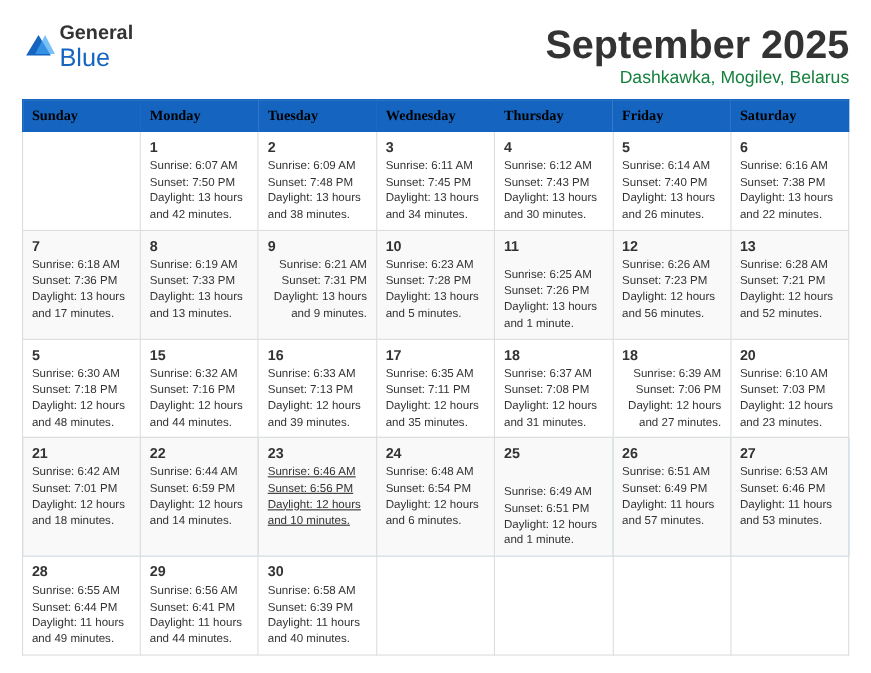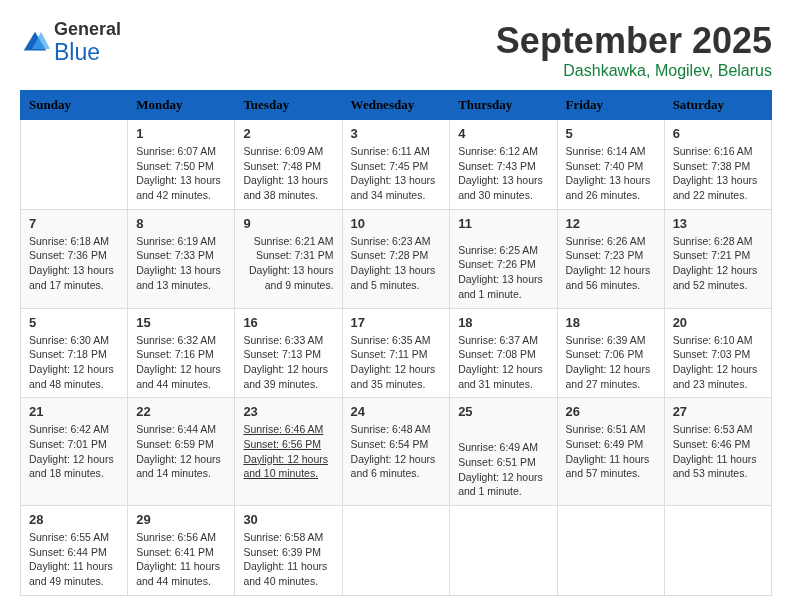--- a/index.html
+++ b/index.html
@@ -257,21 +257,21 @@
         </td>
         <td>
           <span class="day-number">18</span>
           <div class="day-info" style="white-space: pre-line;">Sunrise: 6:37 AM
 Sunset: 7:08 PM
 Daylight: 12 hours
 and 31 minutes.</div>
         </td>
         <td>
           <span class="day-number">18</span>
-          <div class="day-info" style="white-space: pre-line;">Sunrise: 6:39 AM
+          <div class="day-info" style="white-space: pre-line; text-align: right;">Sunrise: 6:39 AM
 Sunset: 7:06 PM
 Daylight: 12 hours
 and 27 minutes.</div>
         </td>
         <td>
           <span class="day-number">20</span>
           <div class="day-info" style="white-space: pre-line;">Sunrise: 6:10 AM
 Sunset: 7:03 PM
 Daylight: 12 hours
 and 23 minutes.</div>

